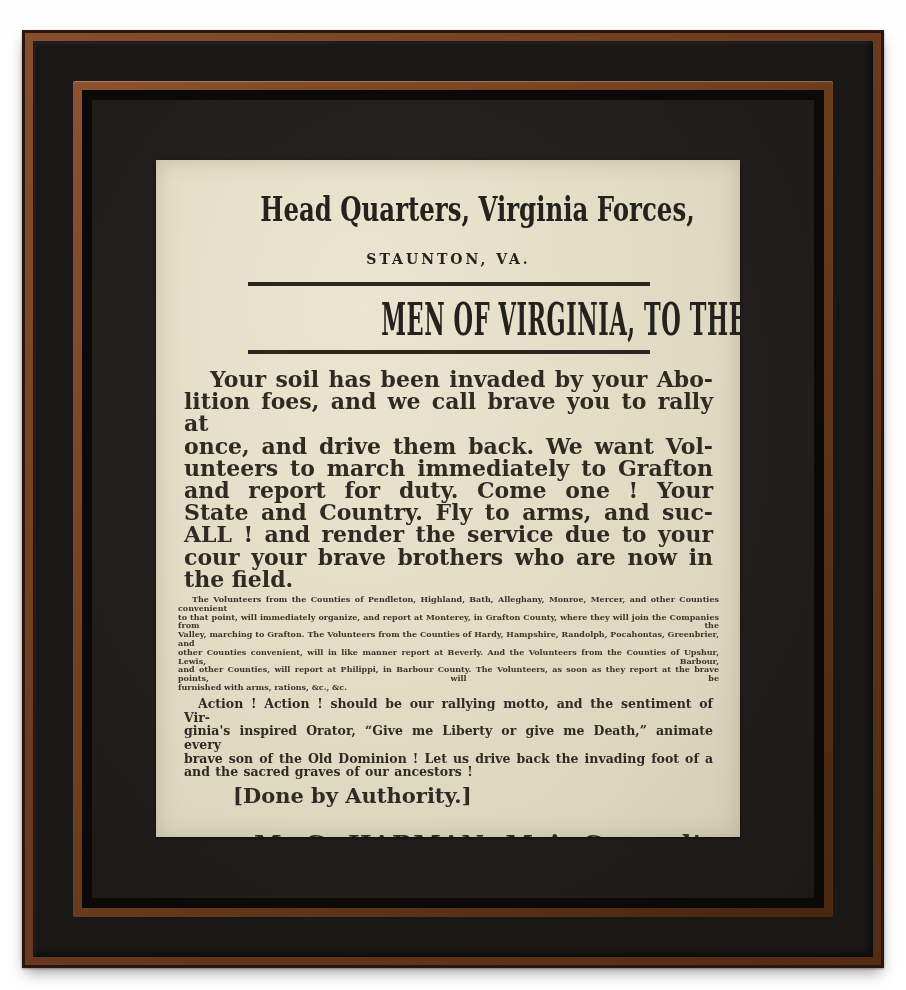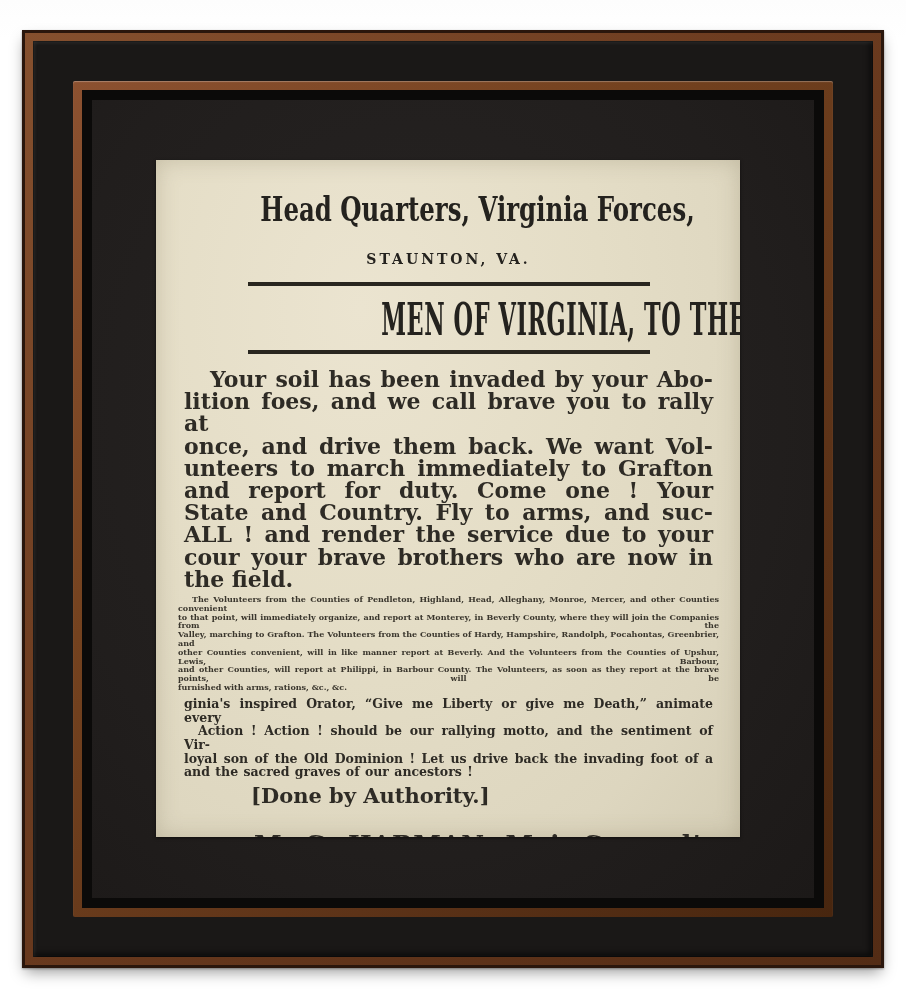--- a/index.html
+++ b/index.html
@@ -43,21 +43,21 @@
 
   .main-par { margin-top:14px; font-size:22px; line-height:22.2px; font-weight:bold; color:#2e2b25; }
   .small-par { margin:5px -6px 0 -6px; font-size:8px; line-height:8.8px; font-weight:bold; color:#3a362d; }
   .action-par { margin-top:5px; font-size:12.5px; line-height:13.7px; font-weight:bold; color:#2e2b25; word-spacing:1px; }
 
   .jl { text-align:justify; text-align-last:justify; }
   .jl-end { text-align:justify; text-align-last:left; }
   .ind-main { text-indent:26px; }
   .ind-sm { text-indent:14px; }
 
-  .authority { margin-top:5px; margin-left:67px; font-size:21px; line-height:23px; font-weight:bold; }
+  .authority { margin-top:5px; margin-left:49px; font-size:21px; line-height:23px; font-weight:bold; }
   .sig { margin-left:70px; font-size:25px; line-height:26px; font-weight:bold; letter-spacing:.5px; word-spacing:4px; white-space:nowrap;margin-top:25px; }
 </style>
 </head>
 <body>
 
 <div class="stage">
   <div class="frame">
     <div class="f-brown-outer">
       <div class="f-band">
         <div class="f-lip">
@@ -84,32 +84,32 @@
                   <div class="jl">once, and drive them back. We want Vol-</div>
                   <div class="jl">unteers to march immediately to Grafton</div>
                   <div class="jl">and report for duty. Come one ! Your</div>
                   <div class="jl">State and Country. Fly to arms, and suc-</div>
                   <div class="jl">ALL ! and render the service due to your</div>
                   <div class="jl">cour your brave brothers who are now in</div>
                   <div class="jl-end">the field.</div>
                 </div>
 
                 <div class="small-par">
-                  <div class="jl ind-sm">The Volunteers from the Counties of Pendleton, Highland, Head, Alleghany, Monroe, Mercer, and other Counties convenient</div>
-                  <div class="jl">to that point, will immediately organize, and report at Monterey, in Beverly County, where they will join the Companies from the</div>
+                  <div class="jl ind-sm">The Volunteers from the Counties of Pendleton, Highland, Bath, Alleghany, Monroe, Mercer, and other Counties convenient</div>
+                  <div class="jl">to that point, will immediately organize, and report at Monterey, in Grafton County, where they will join the Companies from the</div>
                   <div class="jl">Valley, marching to Grafton. The Volunteers from the Counties of Hardy, Hampshire, Randolph, Pocahontas, Greenbrier, and</div>
                   <div class="jl">other Counties convenient, will in like manner report at Beverly. And the Volunteers from the Counties of Upshur, Lewis, Barbour,</div>
                   <div class="jl">and other Counties, will report at Philippi, in Barbour County. The Volunteers, as soon as they report at the brave points, will be</div>
                   <div class="jl-end">furnished with arms, rations, &amp;c., &amp;c.</div>
                 </div>
 
                 <div class="action-par">
+                  <div class="jl ind-sm">Action ! Action ! should be our rallying motto, and the sentiment of Vir-</div>
                   <div class="jl">ginia's inspired Orator, “Give me Liberty or give me Death,” animate every</div>
-                  <div class="jl ind-sm">Action ! Action ! should be our rallying motto, and the sentiment of Vir-</div>
-                  <div class="jl">loyal son of the Old Dominion ! Let us drive back the invading foot of a</div>
+                  <div class="jl">brave son of the Old Dominion ! Let us drive back the invading foot of a</div>
                   <div class="jl-end">and the sacred graves of our ancestors !</div>
                 </div>
 
                 <div class="authority">[Done by Authority.]</div>
                 <div class="sig">M. G. HARMAN, Maj. Commd’g</div>
 
               </div>
             </div>
           </div>
         </div>

